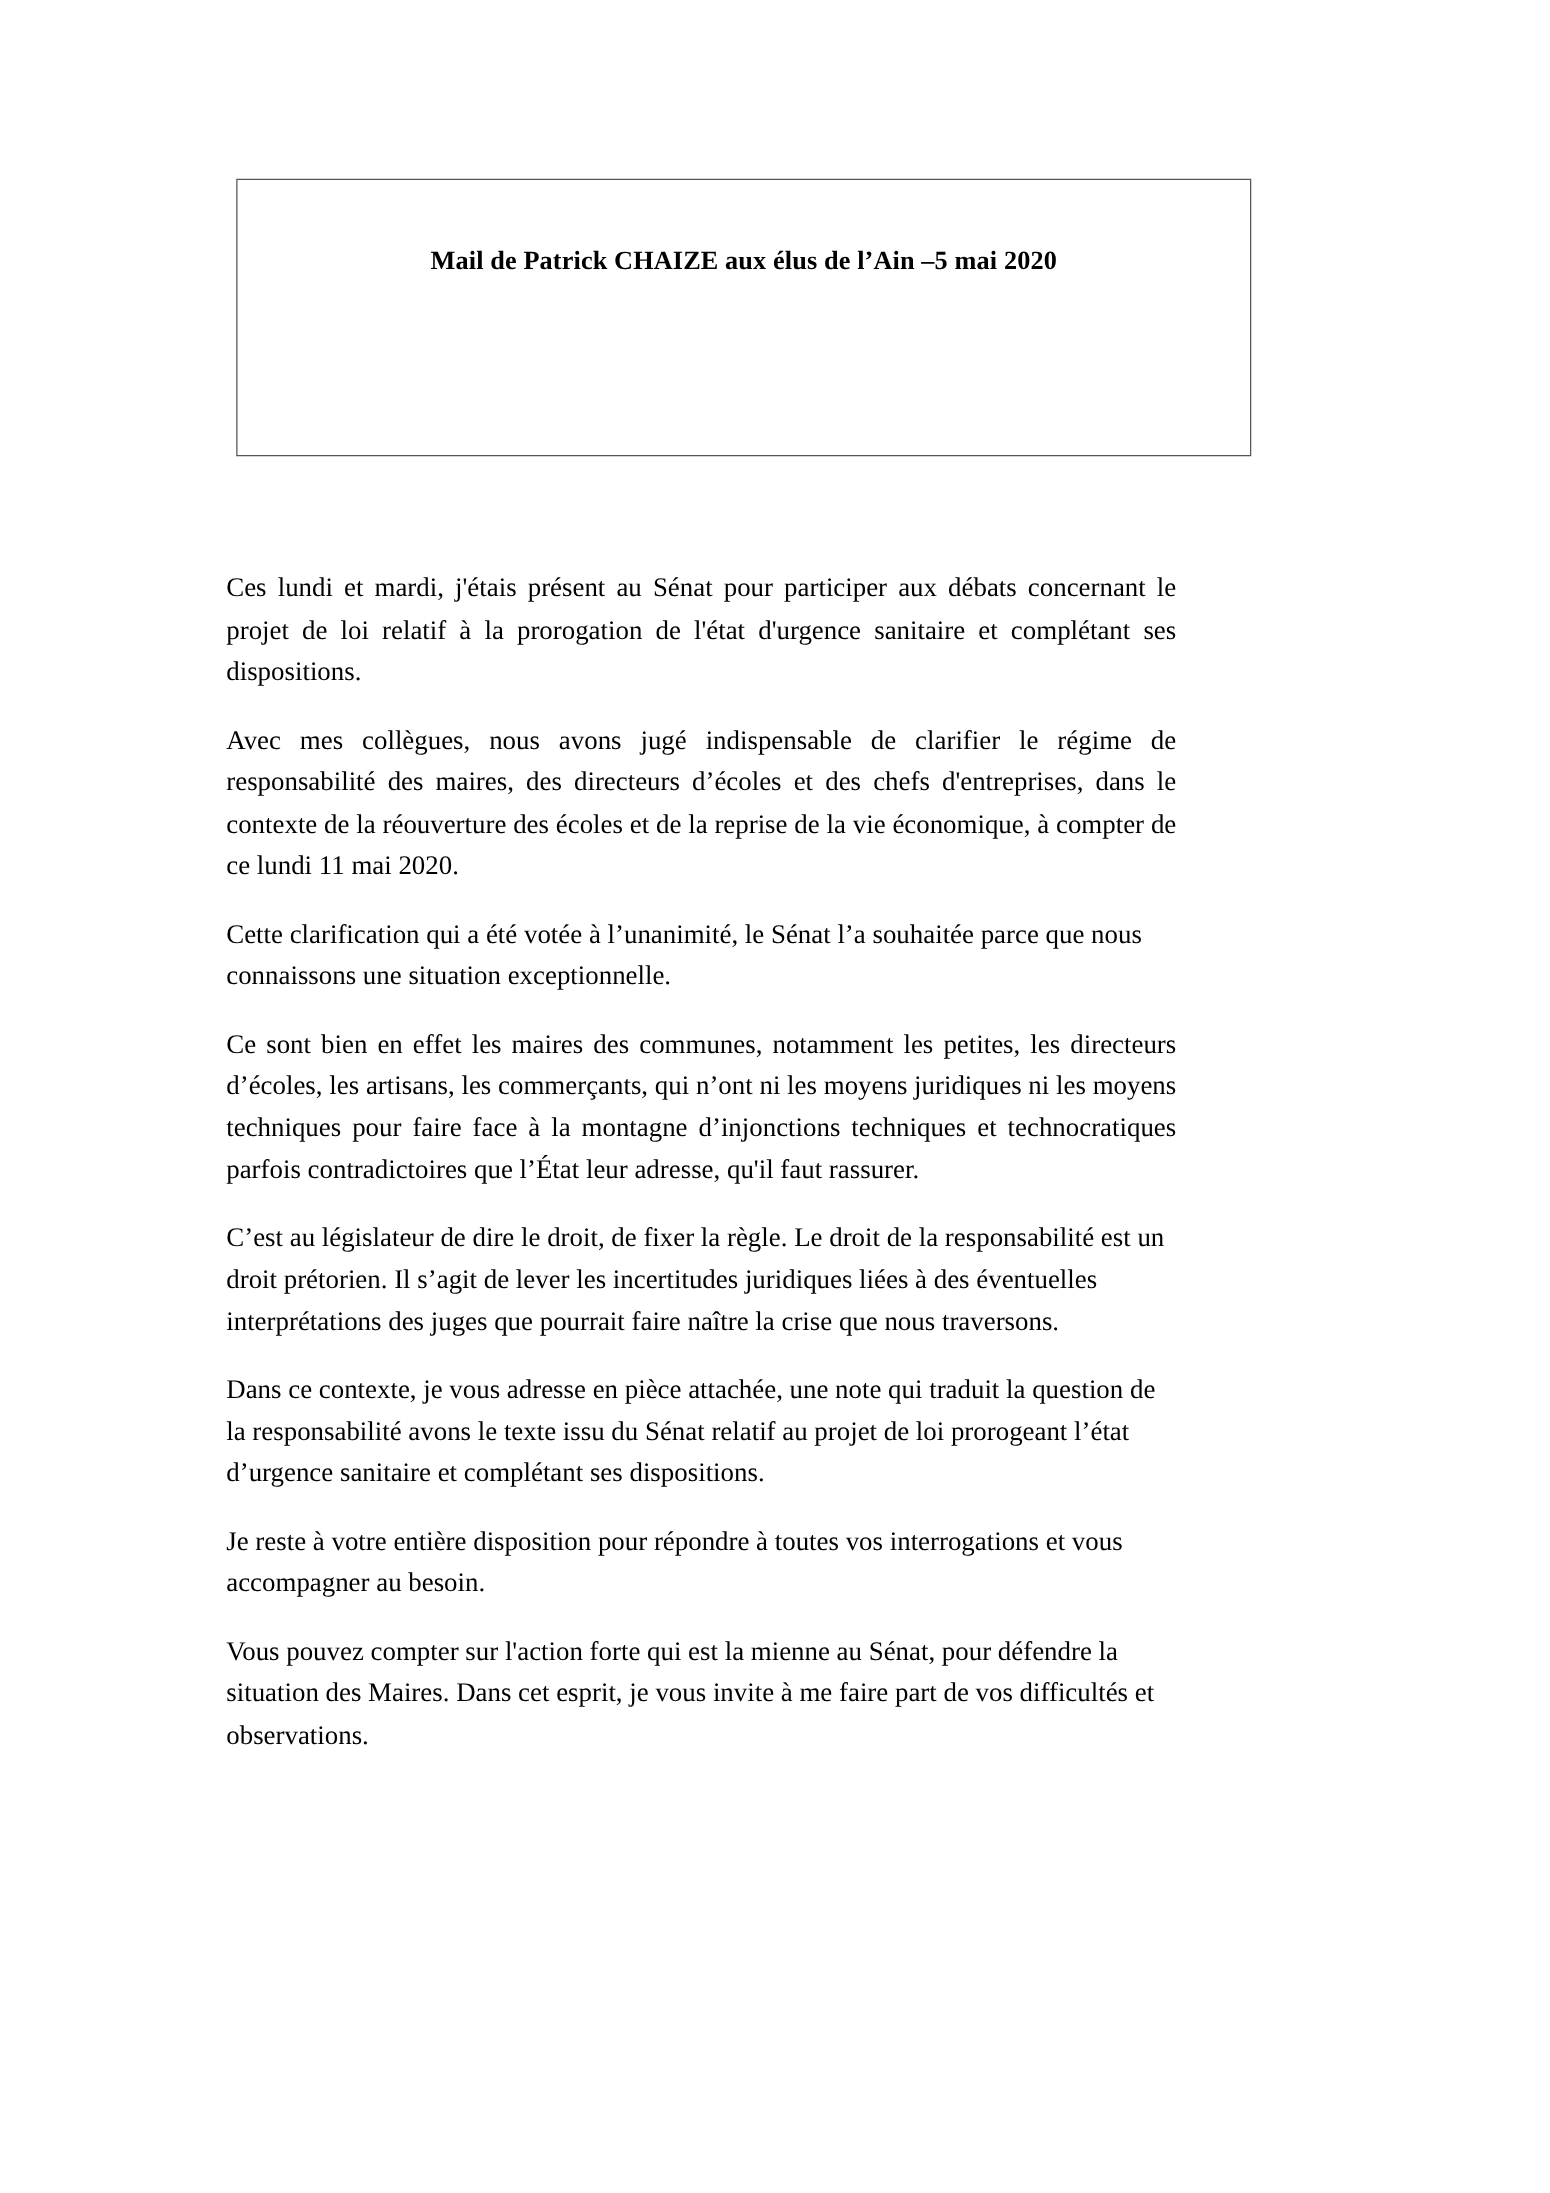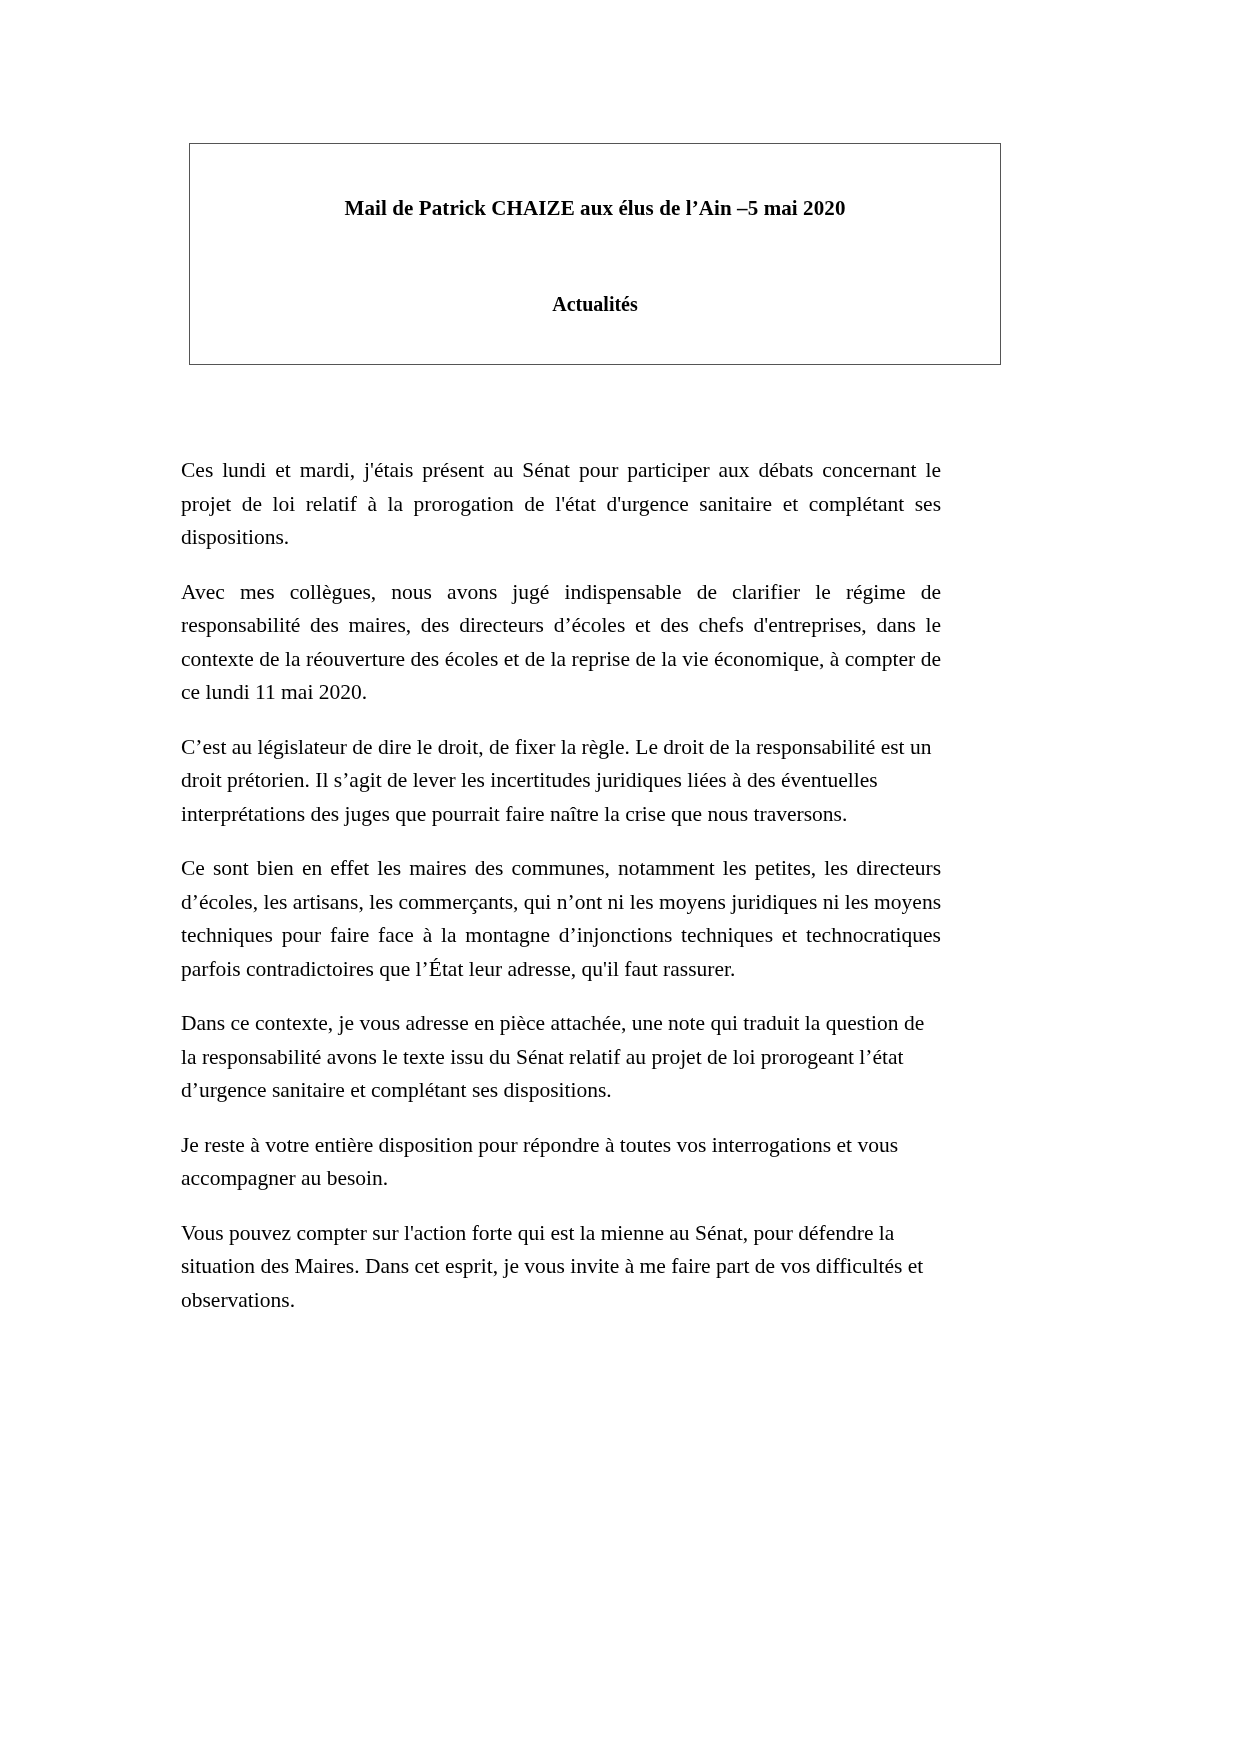--- a/index.html
+++ b/index.html
@@ -74,26 +74,26 @@
     margin-bottom: 15px;
   }
 </style>
 </head>
 <body>
 
 <div class="page">
 
   <div class="header-box">
     <div class="header-title">Mail de Patrick CHAIZE aux élus de l’Ain –5 mai 2020</div>
-    <div class="header-subtitle">Actualités</div>
   </div>
 
   <div class="body-text">
     <p class="para">Ces lundi et mardi, j'étais présent au Sénat pour participer aux débats concernant le projet de loi relatif à la prorogation de l'état d'urgence sanitaire et complétant ses dispositions.</p>
     <p class="para">Avec mes collègues, nous avons jugé indispensable de clarifier le régime de responsabilité des maires, des directeurs d’écoles et des chefs d'entreprises, dans le contexte de la réouverture des écoles et de la reprise de la vie économique, à compter de ce lundi 11 mai 2020.</p>
+    <p class="para ragged">Cette clarification qui a été votée à l’unanimité, le Sénat l’a souhaitée parce que nous connaissons une situation exceptionnelle.</p>
+    <p class="para">Ce sont bien en effet les maires des communes, notamment les petites, les directeurs d’écoles, les artisans, les commerçants, qui n’ont ni les moyens juridiques ni les moyens techniques pour faire face à la montagne d’injonctions techniques et technocratiques parfois contradictoires que l’État leur adresse, qu'il faut rassurer.</p>
     <p class="para ragged">C’est au législateur de dire le droit, de fixer la règle. Le droit de la responsabilité est un droit prétorien. Il s’agit de lever les incertitudes juridiques liées à des éventuelles interprétations des juges que pourrait faire naître la crise que nous traversons.</p>
-    <p class="para">Ce sont bien en effet les maires des communes, notamment les petites, les directeurs d’écoles, les artisans, les commerçants, qui n’ont ni les moyens juridiques ni les moyens techniques pour faire face à la montagne d’injonctions techniques et technocratiques parfois contradictoires que l’État leur adresse, qu'il faut rassurer.</p>
     <p class="para ragged">Dans ce contexte, je vous adresse en pièce attachée, une note qui traduit la question de la responsabilité avons le texte issu du Sénat relatif au projet de loi prorogeant l’état d’urgence sanitaire et complétant ses dispositions.</p>
     <p class="para ragged">Je reste à votre entière disposition pour répondre à toutes vos interrogations et vous accompagner au besoin.</p>
     <p class="para ragged">Vous pouvez compter sur l'action forte qui est la mienne au Sénat, pour défendre la situation des Maires. Dans cet esprit, je vous invite à me faire part de vos difficultés et observations.</p>
   </div>
 
 </div>
 
 </body></html>

